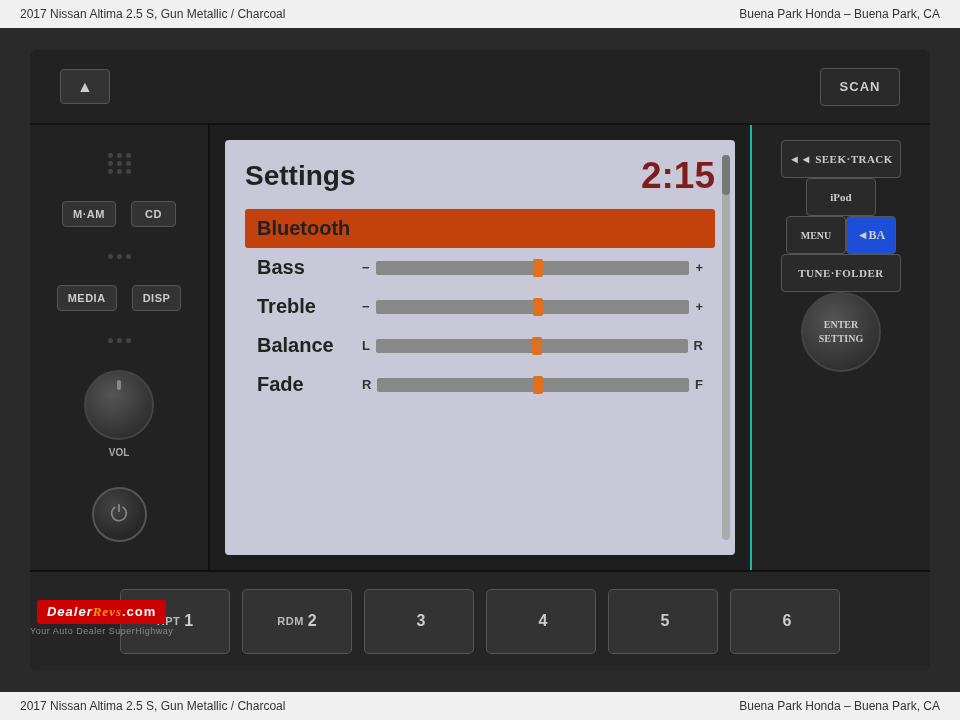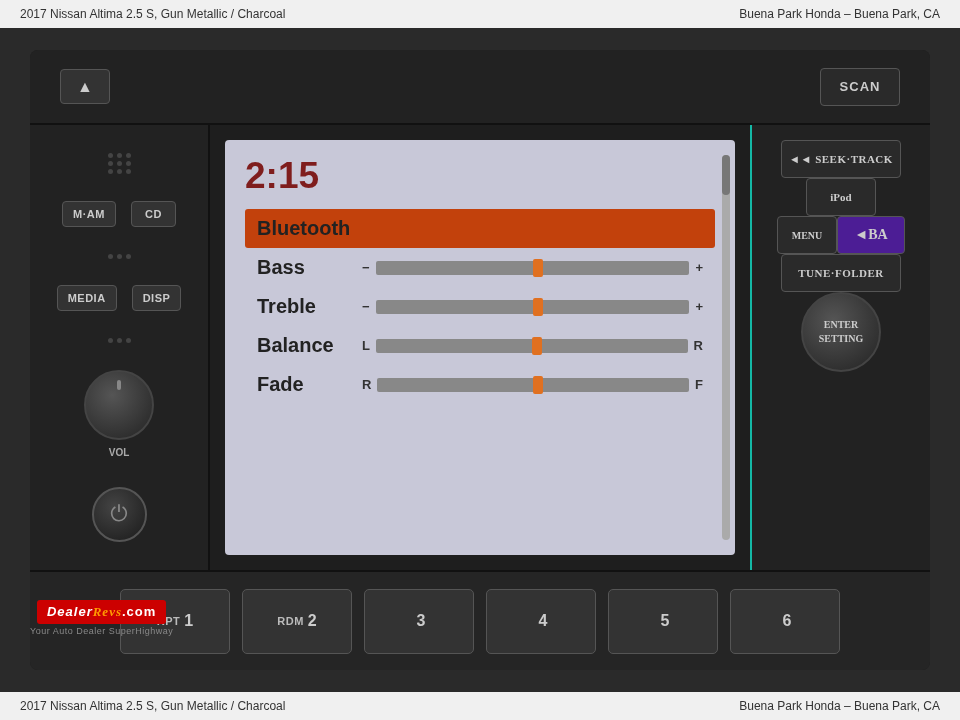--- a/index.html
+++ b/index.html
@@ -339,30 +339,30 @@
       border-radius: 4px;
       display: flex;
       align-items: center;
       justify-content: center;
       color: #ccc;
       font-size: 10px;
       font-weight: bold;
     }
 
     .ba-btn {
-      width: 68px;
+      width: 50px;
       height: 38px;
-      background: #4c1d95;
-      border: 1px solid #555;
-      border-radius: 4px;
-      display: flex;
-      align-items: center;
-      justify-content: center;
-      color: #ccc;
-      font-size: 14px;
+      background: #1d4ed8;
+      border: 1px solid #555;
+      border-radius: 4px;
+      display: flex;
+      align-items: center;
+      justify-content: center;
+      color: #ccc;
+      font-size: 12px;
       font-weight: bold;
     }
 
     .tune-btn {
       width: 120px;
       height: 38px;
       background: #2a2a2a;
       border: 1px solid #555;
       border-radius: 4px;
       display: flex;
@@ -520,20 +520,21 @@
         </div>
         <div style="margin-top:20px;">
           <div class="power-btn">
             <span style="font-size:22px;">⏻</span>
           </div>
         </div>
       </div>
 
       <div class="display-screen">
         <div class="screen-header">
+          <span class="settings-title">Settings</span>
           <span class="time-display">2:15</span>
         </div>
 
         <div class="menu-items">
 
           <div class="menu-item selected">
             <span class="menu-item-label">Bluetooth</span>
           </div>
 
           <div class="menu-item">

